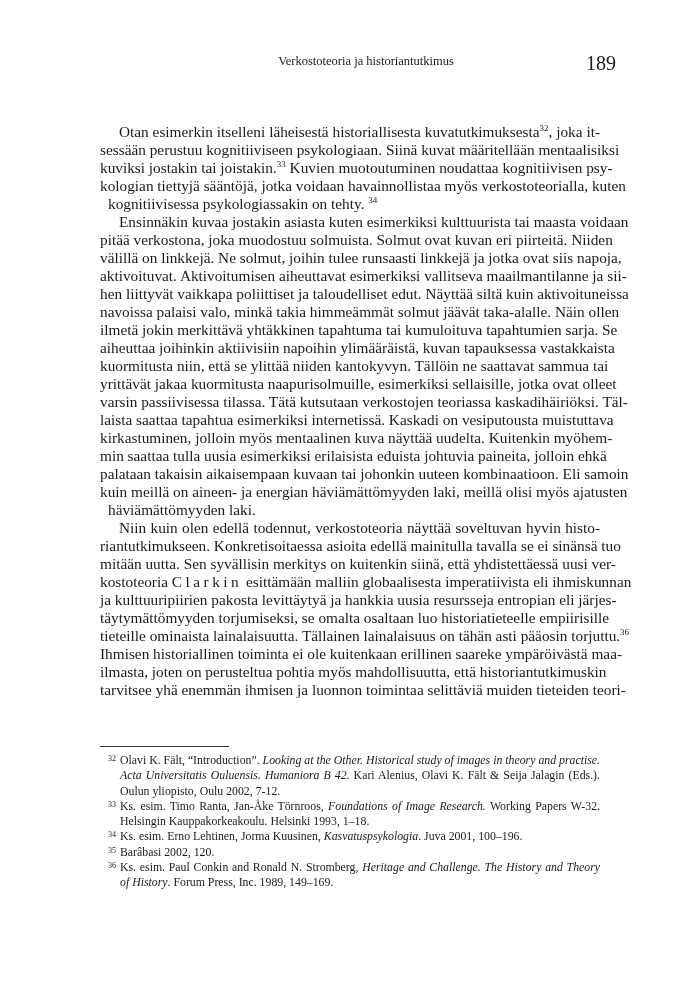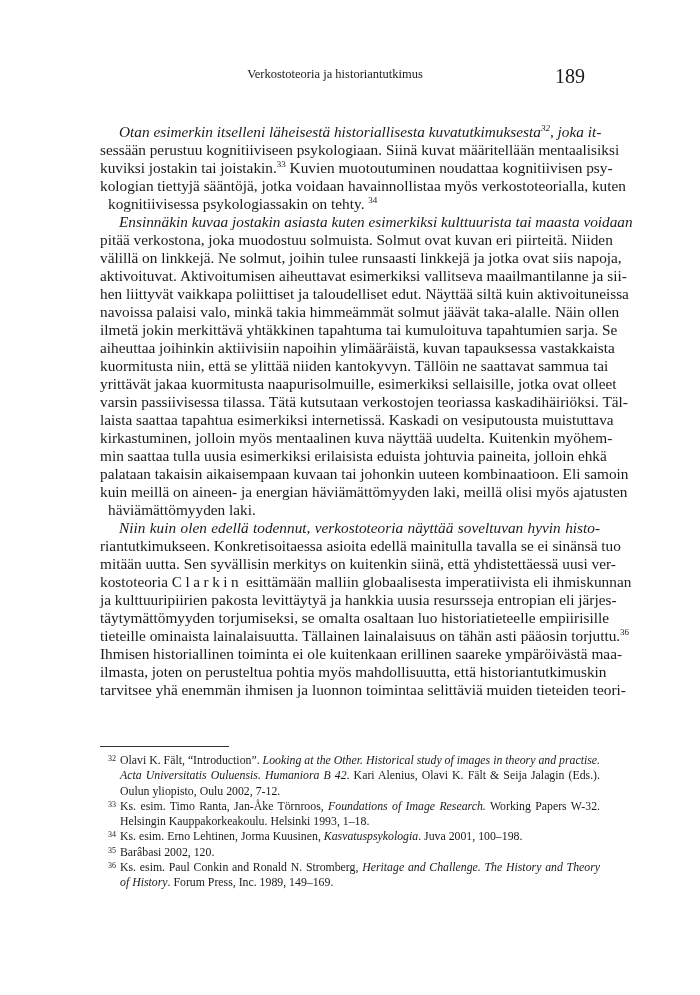--- a/index.html
+++ b/index.html
@@ -11,25 +11,24 @@
       width: 700px;
       height: 995px;
       position: relative;
       overflow: hidden;
       font-family: "Liberation Serif", "DejaVu Serif", serif;
       color: #1a1a1a;
     }
     .running-head {
       position: absolute;
       top: 52px;
-      left: 85px;
+      left: 116px;
       width: 500px;
       height: 20px;
       font-size: 12.5px;
-      margin-top: 13px;
     }
     .running-head .title {
       position: absolute;
       left: 0;
       right: 0;
       text-align: center;
       top: 2px;
     }
     .running-head .folio {
       position: absolute;
@@ -53,21 +52,20 @@
       text-align-last: justify;
       white-space: nowrap;
       overflow: visible;
     }
     .line.last {
       text-align-last: left;
       margin-left: 8px;
     }
     .line.indent {
       padding-left: 19px;
-      font-style: italic;
     }
     sup {
       font-size: 9px;
       line-height: 0;
       vertical-align: 6px;
     }
     .spaced {
       letter-spacing: 3.5px;
     }
     .footnote-rule {
@@ -160,21 +158,21 @@
       <span class="fn-line"><i>Acta Universitatis Ouluensis. Humaniora B 42</i><span>. Kari Alenius, Olavi K. Fält &amp; Seija Jalagin (Eds.).</span></span>
       <span class="fn-line last"><span>Oulun yliopisto, Oulu 2002, 7-12.</span></span>
     </div>
     <div class="fn">
       <span class="fn-num">33</span>
       <span class="fn-line"><span>Ks. esim. Timo Ranta, Jan-Åke Törnroos, </span><i>Foundations of Image Research.</i><span> Working Papers W-32.</span></span>
       <span class="fn-line last"><span>Helsingin Kauppakorkeakoulu. Helsinki 1993, 1–18.</span></span>
     </div>
     <div class="fn">
       <span class="fn-num">34</span>
-      <span class="fn-line last"><span>Ks. esim. Erno Lehtinen, Jorma Kuusinen, </span><i>Kasvatuspsykologia</i><span>. Juva 2001, 100–198.</span></span>
+      <span class="fn-line last"><span>Ks. esim. Erno Lehtinen, Jorma Kuusinen, </span><i>Kasvatuspsykologia</i><span>. Juva 2001, 100–196.</span></span>
     </div>
     <div class="fn">
       <span class="fn-num">35</span>
       <span class="fn-line last"><span>Barâbasi 2002, 120.</span></span>
     </div>
     <div class="fn">
       <span class="fn-num">36</span>
       <span class="fn-line"><span>Ks. esim. Paul Conkin and Ronald N. Stromberg, </span><i>Heritage and Challenge. The History and Theory</i></span>
       <span class="fn-line last"><i>of History</i><span>. Forum Press, Inc. 1989, 149–169.</span></span>
     </div>

